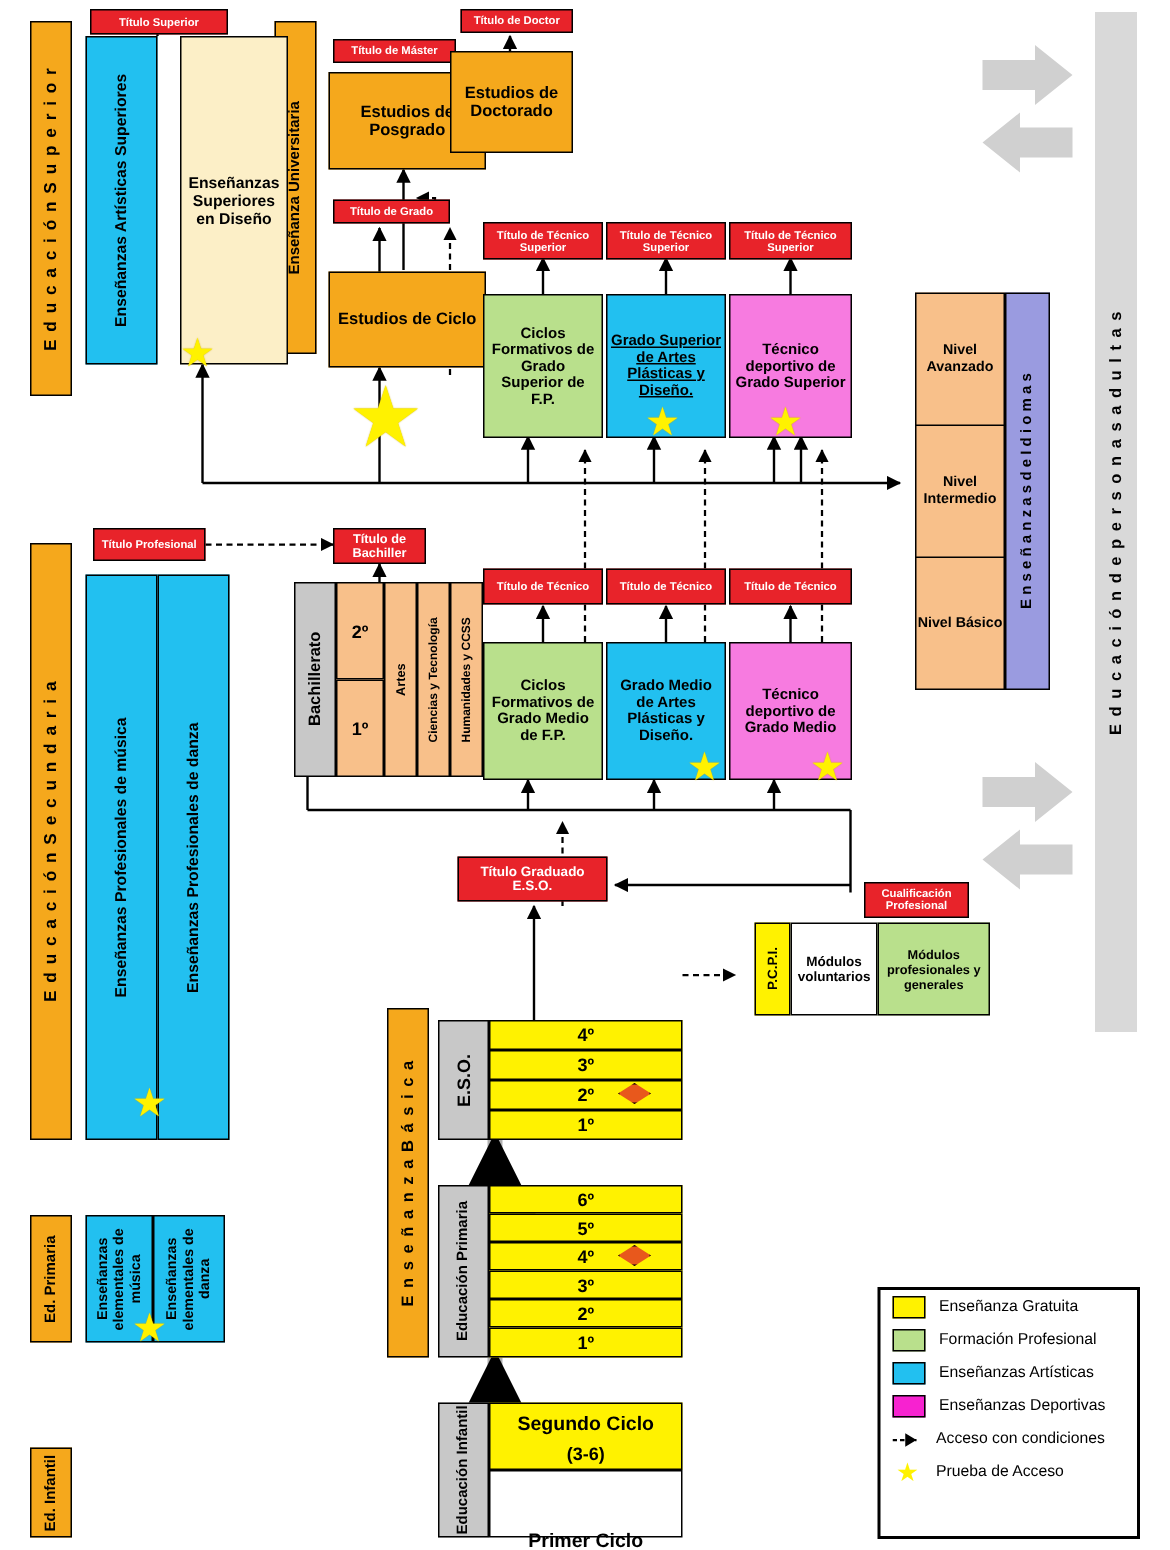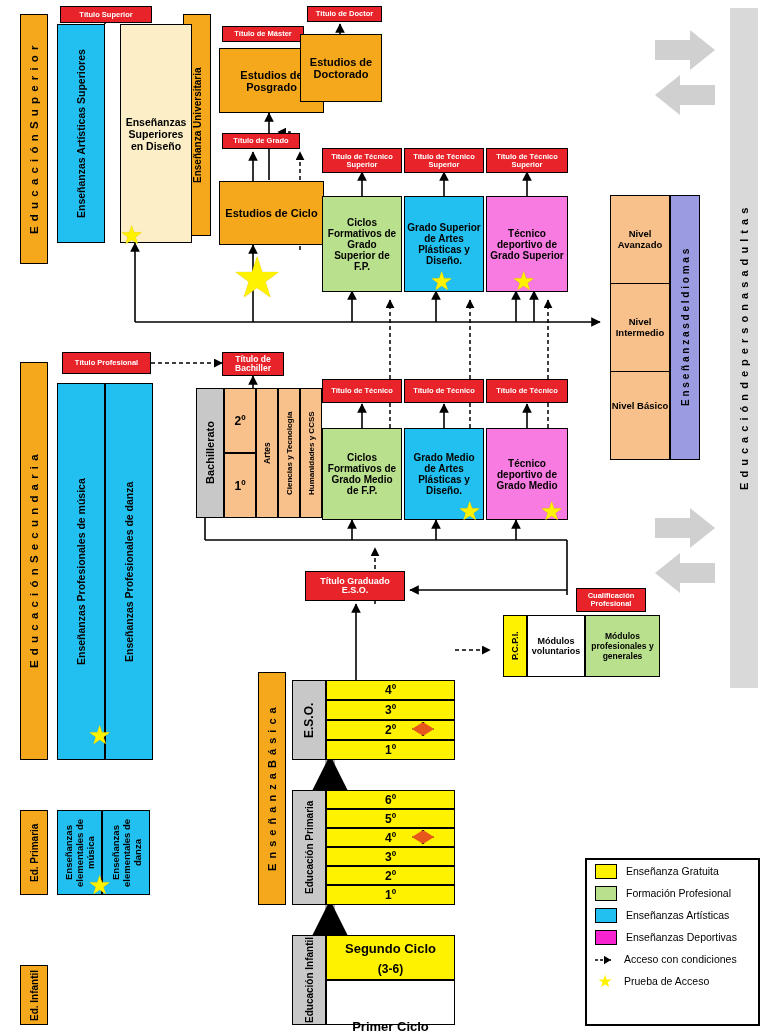--- a/index.html
+++ b/index.html
@@ -164,36 +164,36 @@
 
 <div class="abs chip ctr" style="left:222px;top:133px;width:78px;height:16px;">Título de Grado</div>
 
 <div class="abs c-orange ctr bold bdr" style="left:219px;top:181px;width:105px;height:64px;font-size:11px;">Estudios de Ciclo</div>
 
 <div class="abs chip ctr" style="left:322px;top:148px;width:80px;height:25px;padding:1px;">Título de Técnico Superior</div>
 <div class="abs chip ctr" style="left:404px;top:148px;width:80px;height:25px;padding:1px;">Título de Técnico Superior</div>
 <div class="abs chip ctr" style="left:486px;top:148px;width:82px;height:25px;padding:1px;">Título de Técnico Superior</div>
 
 <div class="abs c-green ctr bold bdr" style="left:322px;top:196px;width:80px;height:96px;font-size:10px;padding:3px;">Ciclos Formativos de Grado Superior de F.P.</div>
-<div class="abs c-cyan ctr bold bdr" style="left:404px;top:196px;width:80px;height:96px;font-size:10px;padding:0;">Grado Superior de Artes Plásticas y Diseño.</div>
+<div class="abs c-cyan ctr bold bdr" style="left:404px;top:196px;width:80px;height:96px;font-size:10px;padding:0;text-decoration:underline;">Grado Superior de Artes Plásticas y Diseño.</div>
 <div class="abs c-magenta ctr bold bdr" style="left:486px;top:196px;width:82px;height:96px;font-size:10px;padding:3px;">Técnico deportivo de Grado Superior</div>
 
 <div class="abs c-peach bdr" style="left:610px;top:195px;width:60px;height:265px;"></div>
 <div class="abs ctr bold" style="left:610px;top:195px;width:60px;height:88px;font-size:9.5px;">Nivel Avanzado</div>
 <div class="abs ctr bold" style="left:610px;top:283px;width:60px;height:88px;font-size:9.5px;">Nivel Intermedio</div>
-<div class="abs ctr bold" style="left:610px;top:361px;width:60px;height:89px;font-size:9.5px;">Nivel Básico</div>
+<div class="abs ctr bold" style="left:610px;top:371px;width:60px;height:89px;font-size:9.5px;">Nivel Básico</div>
 <div class="abs" style="left:610px;top:283px;width:60px;height:1px;background:#000;"></div>
 <div class="abs" style="left:610px;top:371px;width:60px;height:1px;background:#000;"></div>
 
 <div class="abs c-violet ctr vert bold bdr" style="left:670px;top:195px;width:30px;height:265px;font-size:10px;">E n s e ñ a n z a s   d e   I d i o m a s</div>
 
 <div class="abs c-greylt" style="left:730px;top:8px;width:28px;height:680px;"></div>
 <div class="abs ctr vert bold" style="left:730px;top:8px;width:28px;height:680px;font-size:11px;letter-spacing:1px;">E d u c a c i ó n   d e   p e r s o n a s   a d u l t a s</div>
 
-<div class="abs chip ctr" style="left:62px;top:352px;width:89px;height:22px;">Título Profesional</div>
+<div class="abs chip ctr" style="left:62px;top:352px;width:75px;height:22px;">Título Profesional</div>
 
 <div class="abs c-cyan ctr vert bold bdr" style="left:57px;top:383px;width:48px;height:377px;font-size:10.5px;">Enseñanzas Profesionales de música</div>
 <div class="abs c-cyan ctr vert bold bdr" style="left:105px;top:383px;width:48px;height:377px;font-size:10.5px;">Enseñanzas Profesionales de danza</div>
 
 <div class="abs c-cyan ctr vert bold bdr" style="left:57px;top:810px;width:45px;height:85px;font-size:9.5px;">Enseñanzas elementales de música</div>
 <div class="abs c-cyan ctr vert bold bdr" style="left:102px;top:810px;width:48px;height:85px;font-size:9.5px;">Enseñanzas elementales de danza</div>
 
 <div class="abs chip ctr" style="left:222px;top:352px;width:62px;height:24px;font-size:8.5px;">Título de Bachiller</div>
 
 <div class="abs c-grey ctr vert bold bdr" style="left:196px;top:388px;width:28px;height:130px;font-size:11px;">Bachillerato</div>

